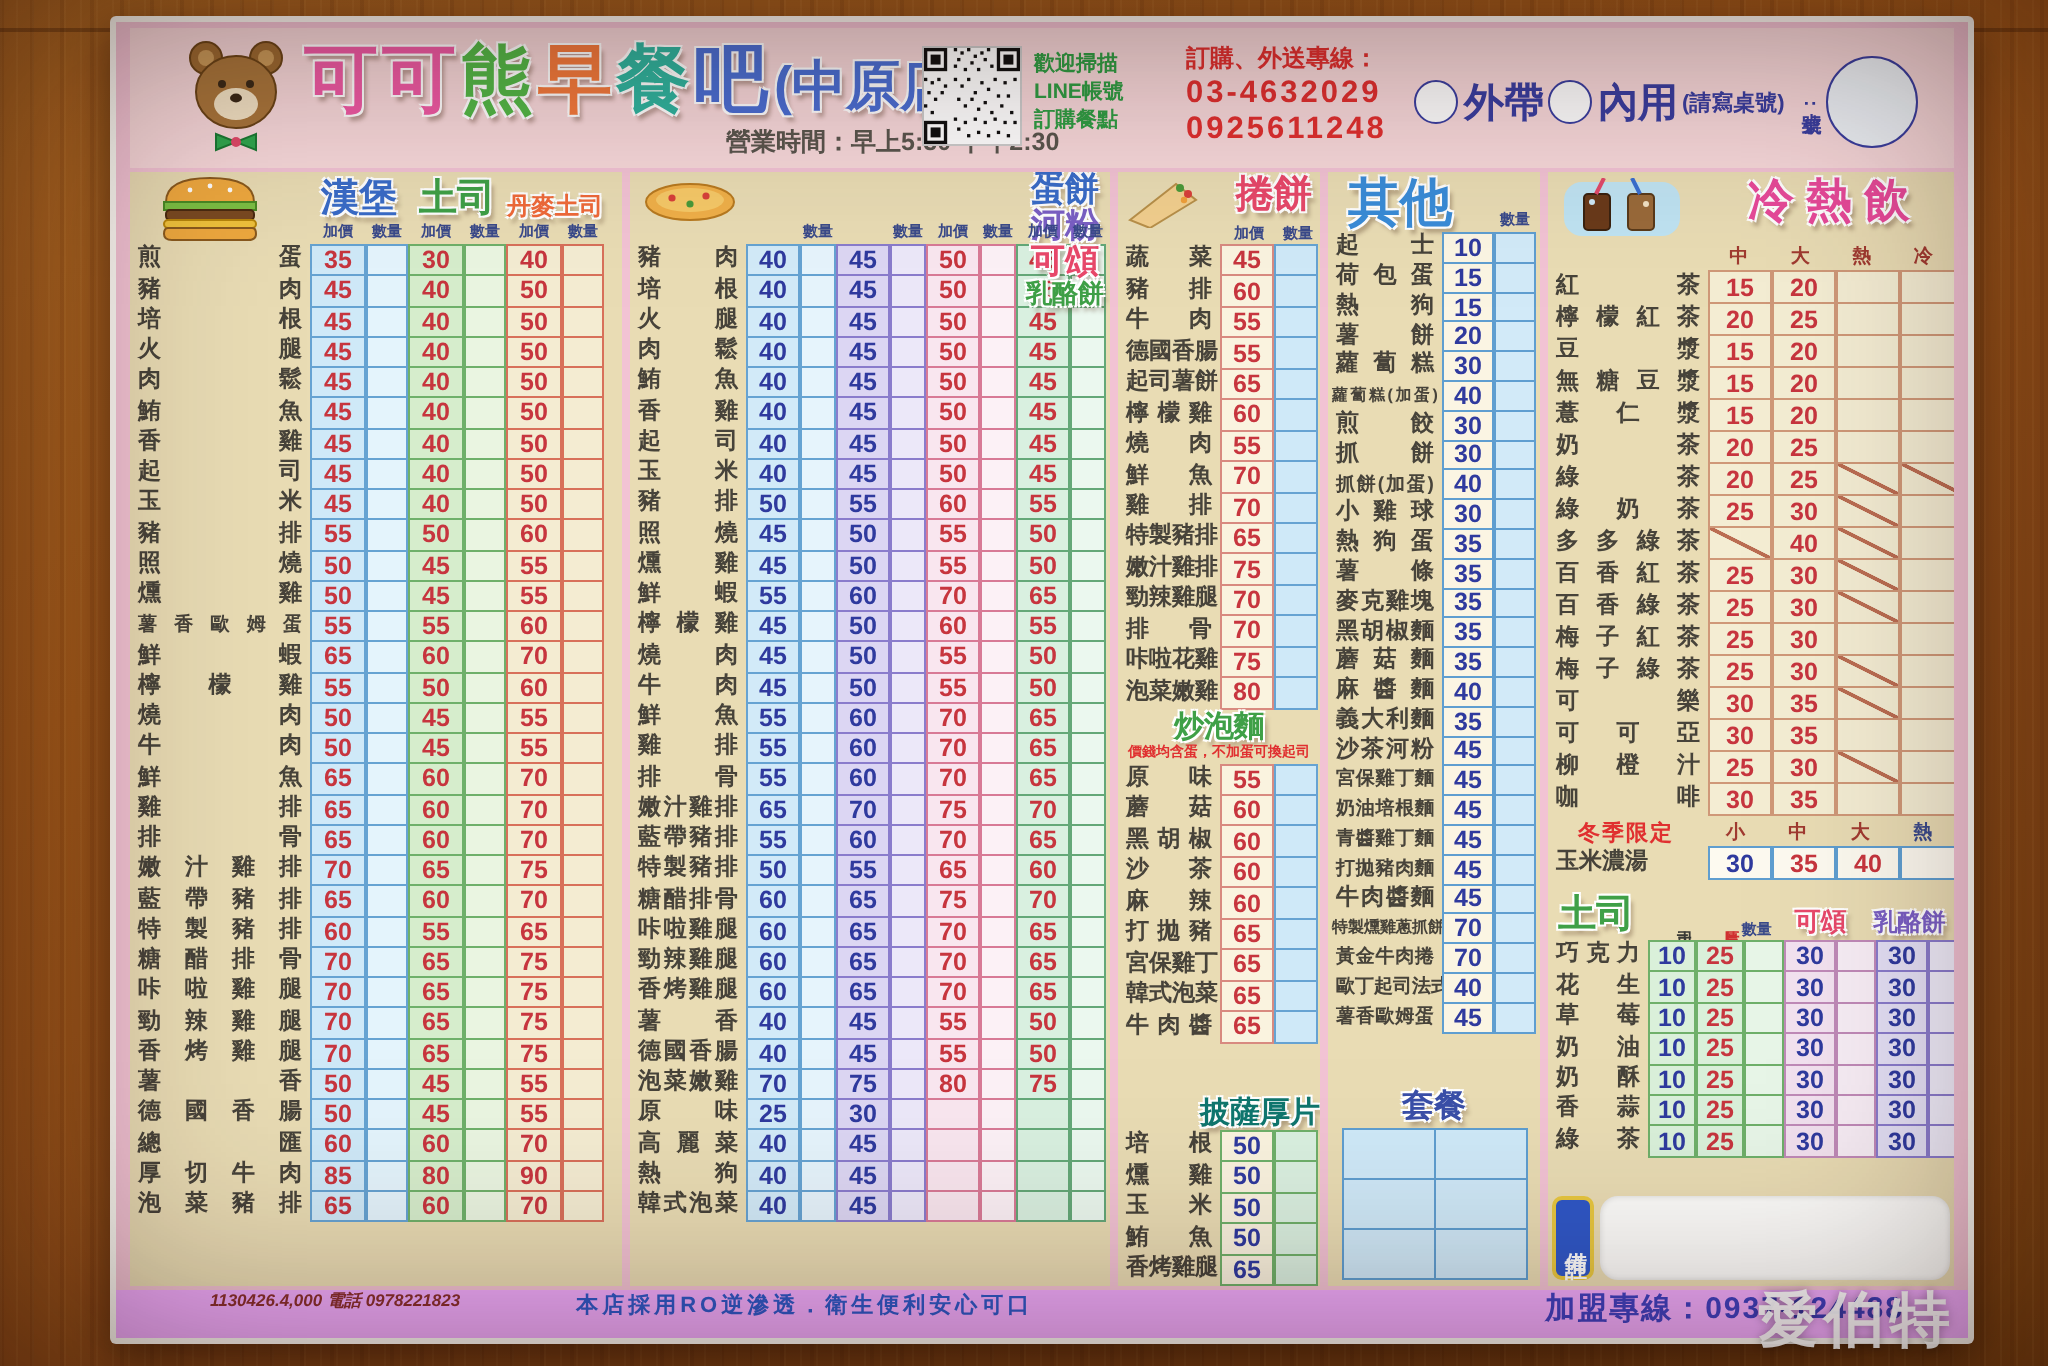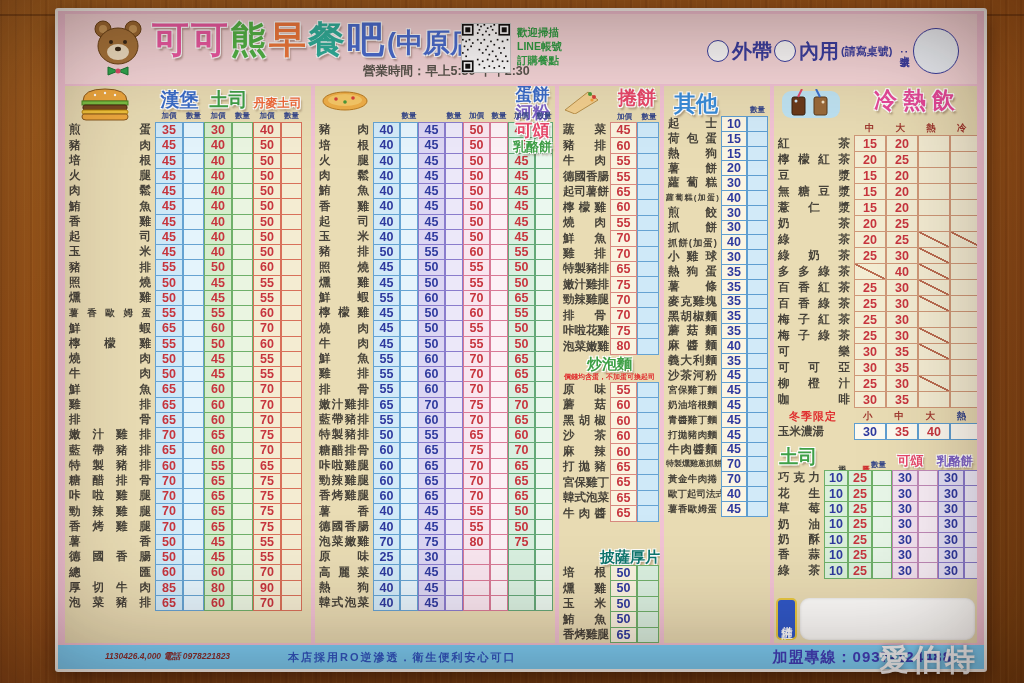--- a/index.html
+++ b/index.html
@@ -123,21 +123,21 @@
   .ctcq{background:#f8eef6;border-color:#c08ab8;}
   .ctz{background:#e4e0f6;border-color:#8a7ccc;color:#2f3a9e;}
   .ctzq{background:#efecfa;border-color:#8a7ccc;}
   
   .noteblock{margin-top:auto;margin-bottom:3px;display:flex;height:42px;padding:0 2px;}
   .notelabel{width:17px;background:#2f58c8;border:2px solid #e8c840;border-radius:5px;color:#fff;
     writing-mode:vertical-rl;font-size:11px;font-weight:bold;text-align:center;letter-spacing:2px;flex:none;
     display:flex;align-items:center;justify-content:center;}
   .notebox{flex:1;background:#fdfdfb;border-radius:9px;margin-left:3px;box-shadow:inset 0 0 3px rgba(0,0,0,.15);}
   
-  .mf{height:24px;flex:none;background:#7dd3fc;display:flex;align-items:center;margin:0 -7px;padding:0 7px;}
+  .mf{height:24px;flex:none;background:#f0abfc;display:flex;align-items:flex-start;margin:0 -7px;padding:0 7px;}
   .printinfo{font-size:8.5px;font-style:italic;font-weight:bold;color:#8a2f2f;margin-left:40px;white-space:nowrap;}
   .hygiene{font-size:11px;font-weight:bold;color:#2f58c8;letter-spacing:2px;margin-left:58px;white-space:nowrap;}
   .franchise{font-size:15px;font-weight:bold;color:#4040c0;margin-left:auto;margin-right:25px;letter-spacing:1px;white-space:nowrap;}
   .watermark{position:absolute;right:46px;bottom:2px;font-size:30px;font-weight:bold;color:rgba(255,255,255,.95);
     letter-spacing:3px;text-shadow:0 0 5px rgba(0,0,0,.35);pointer-events:none;}
   .icon-abs{position:absolute;}
 </style>
 </head>
 <body>
 
@@ -239,20 +239,25 @@
               <rect x="25" y="26" width="1" height="1"></rect>
               <rect x="27" y="9" width="1" height="1"></rect>
               <rect x="27" y="22" width="1" height="1"></rect>
           </g>
         </svg>
         <div class="qrnote">
           <div>歡迎掃描</div>
           <div>LINE帳號</div>
           <div>訂購餐點</div>
         </div>
+        <div class="hotline">
+          <div class="hl">訂購、外送專線：</div>
+          <div class="ph">03-4632029</div>
+          <div class="ph">0925611248</div>
+        </div>
         <div class="orderrow">
           <span class="ocircle"></span>
           <span class="olab">外帶</span>
           <span class="ocircle"></span>
           <span class="olab">內用</span>
           <span class="onote">(請寫桌號)</span>
           <span class="tlab">桌號:</span>
           <span class="bigcircle"></span>
         </div>
       </header>
@@ -1570,21 +1575,21 @@
                   </div>
                   <div class="c wp3 c3gp">65</div>
                   <div class="c wq3 c3gq"></div>
                 </div>
               </div>
           </div>
         </section>
 
         <section class="panel p4">
           <div class="p4h">
-            <div class="gt bub" style="font-size: 22px; color: rgb(58, 140, 216);">其他</div>
+            <div class="gt bub" style="font-size: 26px; color: rgb(58, 140, 216);">其他</div>
             <div style="flex:1;"></div>
             <div class="sl" style="width:21px;">數量</div>
           </div>
           <div class="rows">
 
               <div class="row">
                 <div class="name w-n4">
                   <span>起</span>
                   <span>士</span>
                 </div>
@@ -1871,20 +1876,31 @@
                   <span>薯</span>
                   <span>香</span>
                   <span>歐</span>
                   <span>姆</span>
                   <span>蛋</span>
                 </div>
                 <div class="c wp4 c4p">45</div>
                 <div class="c wq4 c4q"></div>
               </div>
             </div>
+          <div class="combo">
+            <div class="combotitle bub">套餐</div>
+            <div class="combogrid">
+              <div class="combocell"></div>
+              <div class="combocell"></div>
+              <div class="combocell"></div>
+              <div class="combocell"></div>
+              <div class="combocell"></div>
+              <div class="combocell"></div>
+            </div>
+          </div>
         </section>
 
         <section class="panel p5">
           <div class="p5h">
             <svg class="icon-abs" style="left:8px;top:3px;" width="58" height="30" viewBox="0 0 58 30">
               <rect x="0" y="2" width="58" height="27" rx="9" fill="#bfe3f2"></rect>
               <rect x="10" y="8" width="13" height="18" rx="2" fill="#6a3a1a" stroke="#3a2210"></rect>
               <line x1="16" y1="8" x2="20" y2="0" stroke="#e04a6a" stroke-width="2"></line>
               <rect x="32" y="8" width="13" height="18" rx="2" fill="#9a6a3a" stroke="#5a3a1a"></rect>
               <line x1="38" y1="8" x2="34" y2="0" stroke="#3a6fd0" stroke-width="2"></line>

